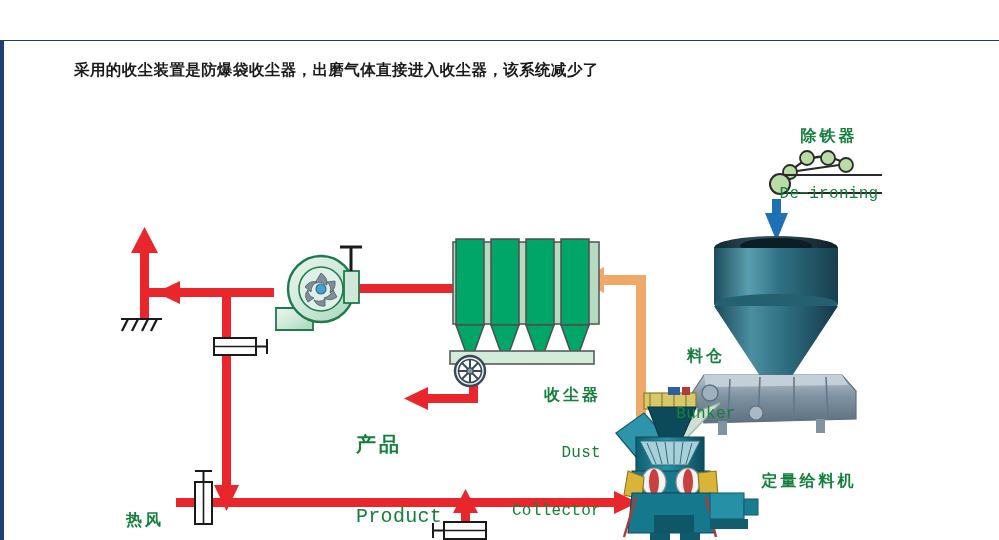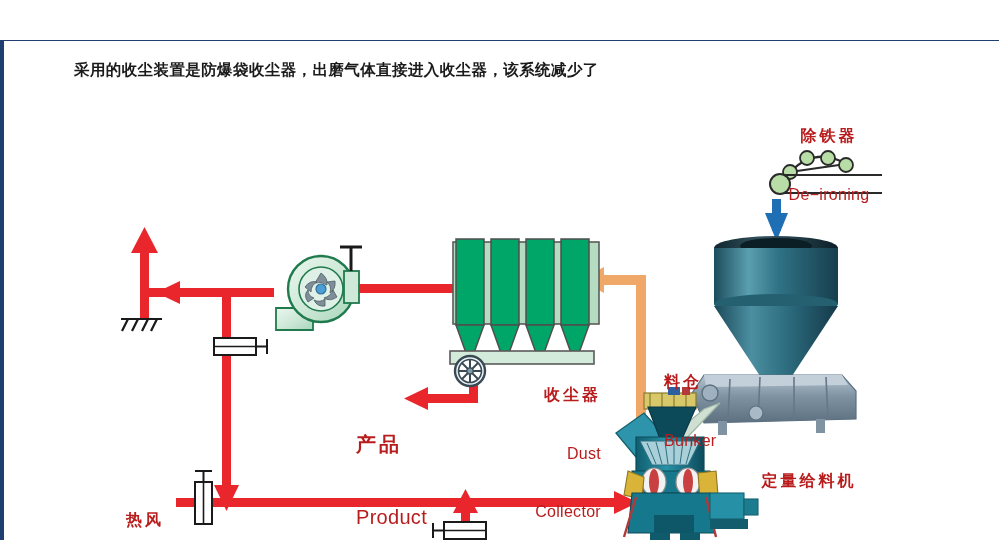--- a/index.html
+++ b/index.html
@@ -7,25 +7,25 @@
        font-family:"Liberation Sans","DejaVu Sans",sans-serif;}
   #slide{position:relative;width:999px;height:540px;background:#fff;
          box-sizing:border-box;border-left:4px solid #1F3F73;
          border-bottom:4px solid #1F3F73;border-top:1px solid #1F3F73;margin-top:40px;}
   
   #headline{position:absolute;left:40px;top:16px;width:600px;
             font-size:15.5px;line-height:1.75;color:#1a1a1a;font-weight:bold;
             font-family:"DejaVu Sans",sans-serif;letter-spacing:.4px;}
   #headline .ind{display:block;text-indent:30px;}
   
-  .lbl{position:absolute;color:#b91c1c;text-align:center;line-height:1.22;
+  .lbl{position:absolute;color:#15803d;text-align:center;line-height:1.22;
        white-space:pre;pointer-events:none;}
   .lbl .cn{font-family:"DejaVu Sans",sans-serif;font-weight:bold;
            letter-spacing:3px;display:block;}
-  .lbl .en{font-family:Liberation Sans, sans-serif;display:block;
+  .lbl .en{font-family:Liberation Mono, monospace;display:block;
            letter-spacing:.3px;}
   
   .pipe{position:absolute;background:#E8262C;}
   .opipe{position:absolute;background:#F0A868;}
   svg.ov{position:absolute;left:0;top:0;width:999px;height:540px;
          overflow:visible;pointer-events:none;}
 </style>
 </head>
 <body>
 
@@ -304,21 +304,21 @@
 
       <rect x="650" y="474" width="40" height="18" fill="#0e5768"></rect>
     </g>
   </svg>
 
   <div class="lbl" style="left:760px;top:46px;width:130px;font-size:16px;">
     <span class="cn">除铁器</span>
     <span class="en">De−ironing</span>
   </div>
 
-  <div class="lbl" style="left:660px;top:292px;width:84px;font-size:16px;text-align:left;">
+  <div class="lbl" style="left:660px;top:266px;width:84px;font-size:16px;text-align:center;">
     <span class="cn">料仓</span>
     <span class="en">Bunker</span>
   </div>
 
 
   <div class="lbl" style="left:487px;top:305px;width:110px;font-size:16px;text-align:right;">
     <span class="cn">收尘器</span>
     <span class="en">Dust</span>
     <span class="en">Collector</span>
   </div>

